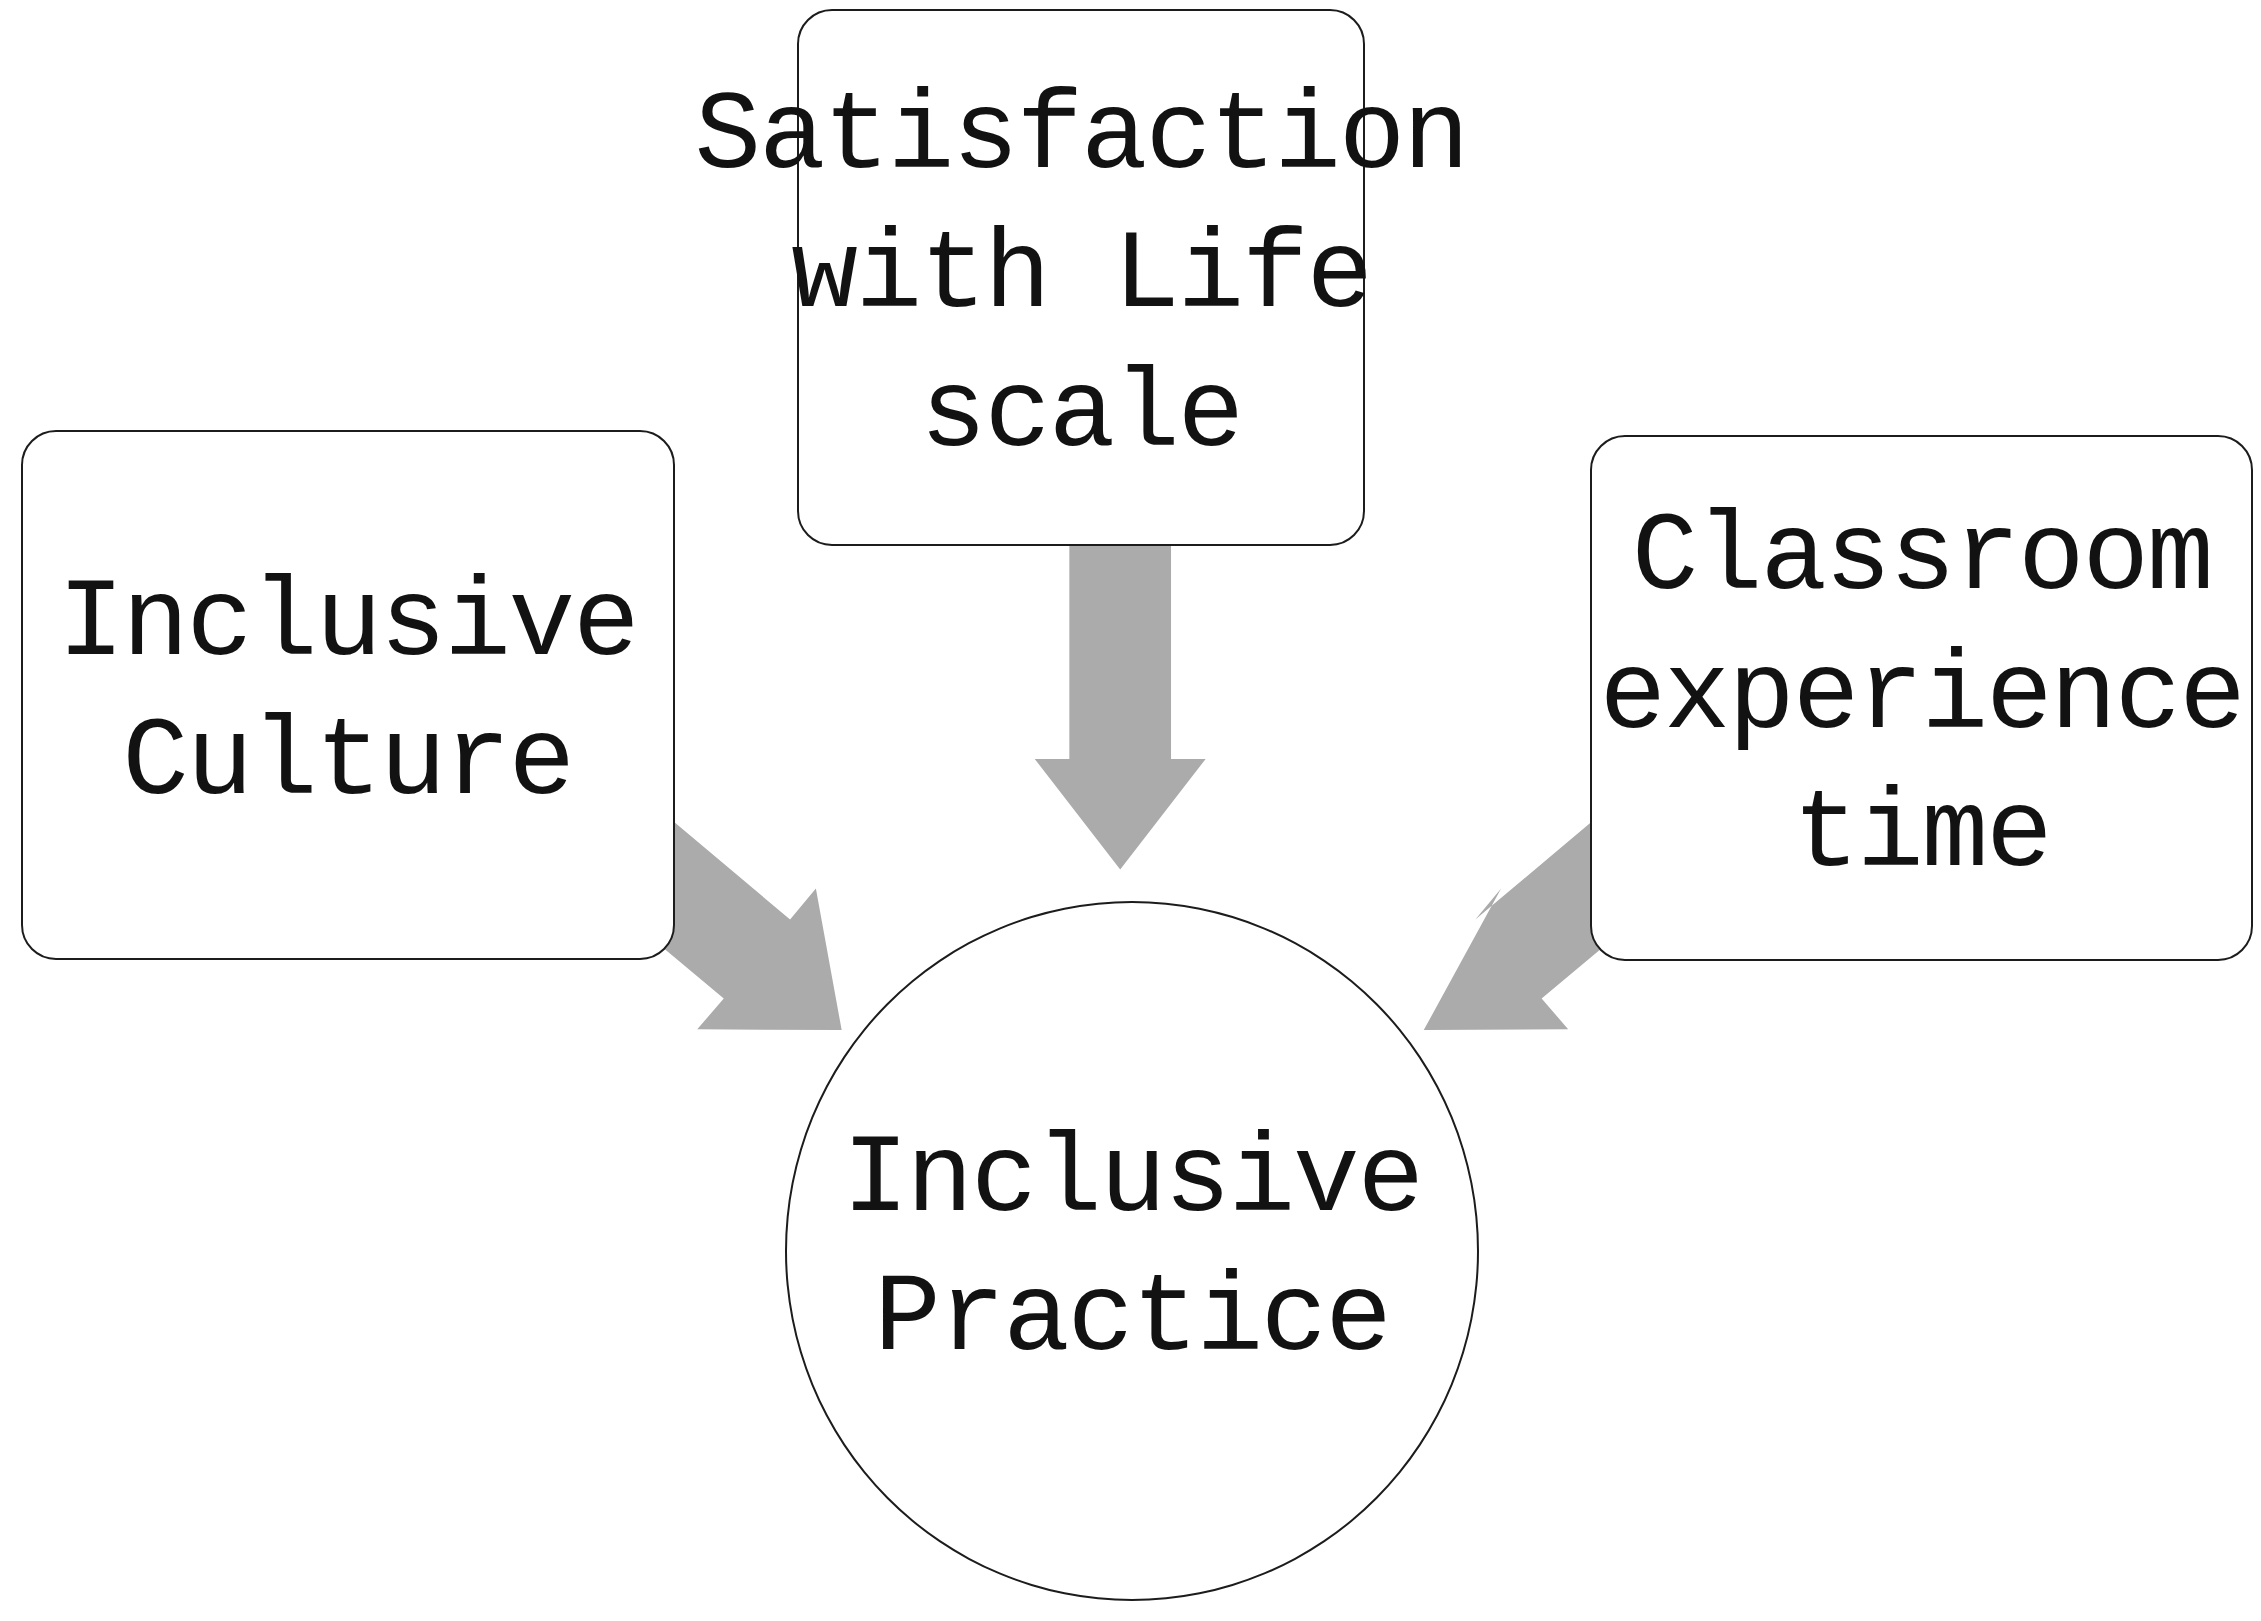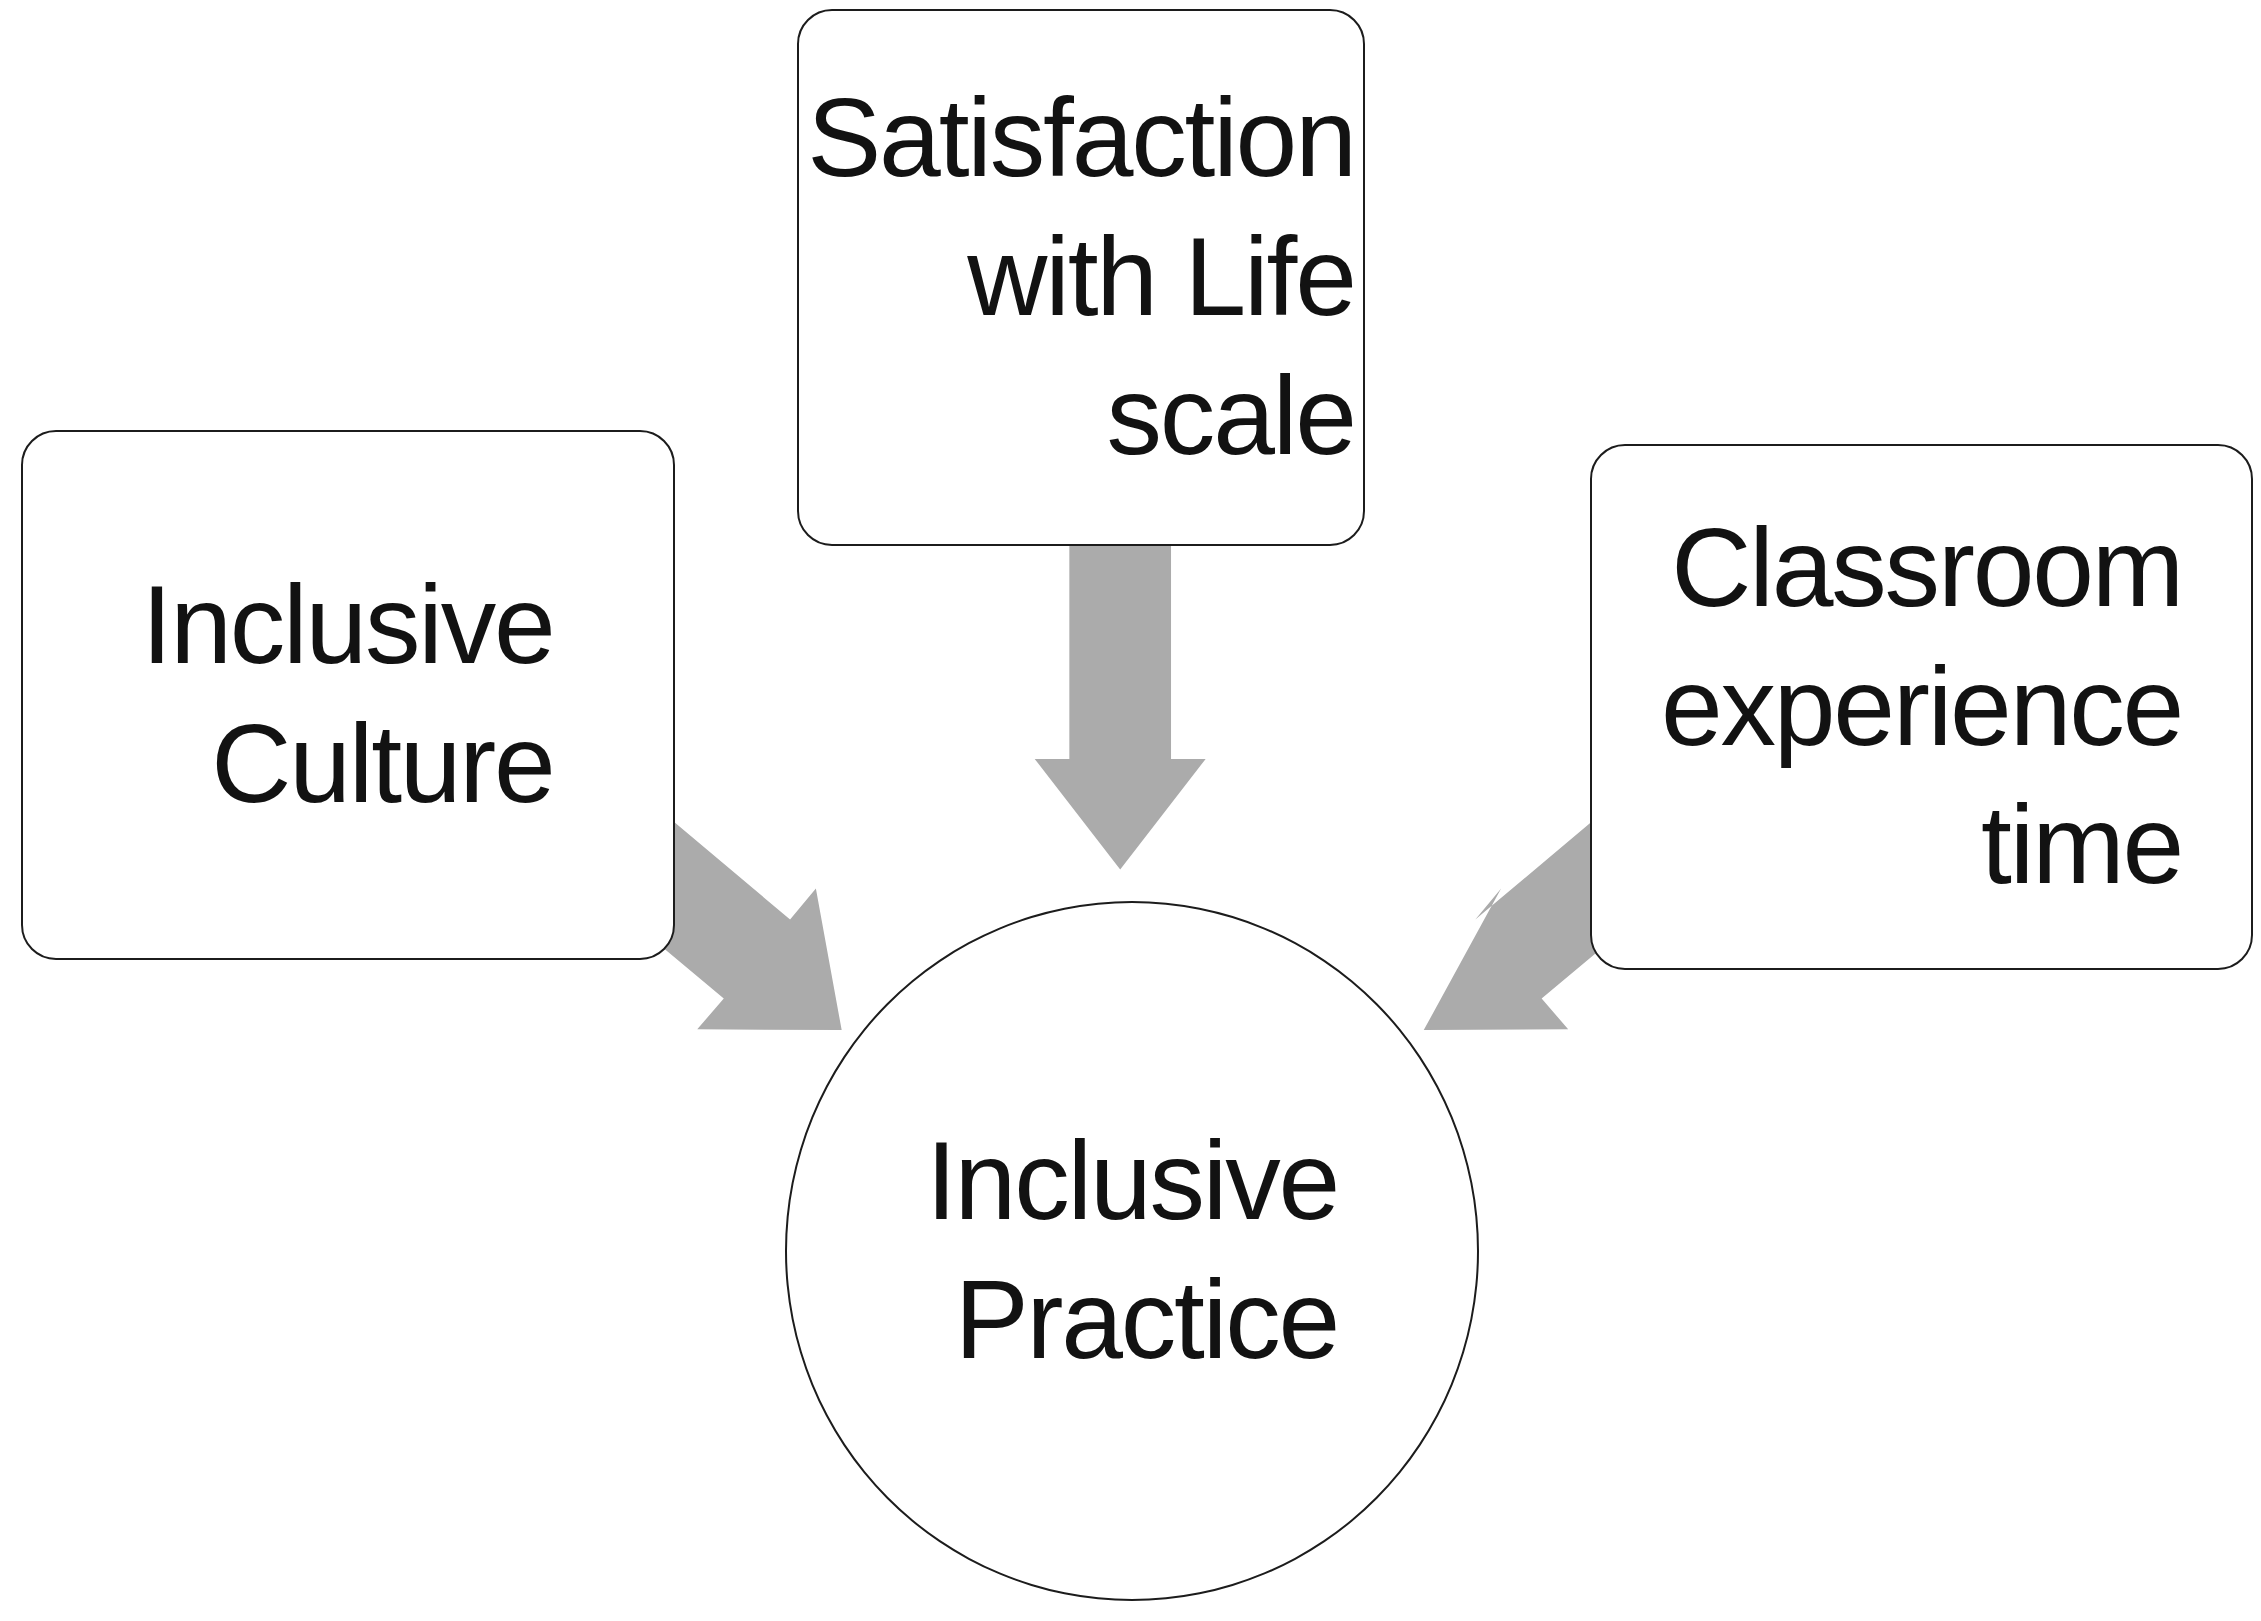--- a/index.html
+++ b/index.html
@@ -35,36 +35,37 @@
   }
   .node {
     position: absolute;
     z-index: 2;
     box-sizing: border-box;
     background: var(--background);
     border: 2.9px solid var(--line);
     display: flex;
     align-items: center;
     justify-content: center;
-    text-align: right;
+    text-align: center;
+    font-family: Liberation Mono, monospace;
   }
   .node .label {
     display: block;
     white-space: pre-line;
     font-size: 111px;
     line-height: 1.25;
     letter-spacing: -2.2px;
     color: var(--text);
   }
   .rounded {
     border-radius: 35px;
   }
   .node-left   { left: 20.6px;   top: 430px;  width: 654px; height: 530px; }
   .node-top    { left: 797px; top: 8.8px;   width: 568px; height: 537px; }
-  .node-right  { left: 1590px; top: 435px;  width: 663px; height: 526px; margin-top: 9px; }
+  .node-right  { left: 1590px; top: 435px;  width: 663px; height: 526px; }
   .node-center { left: 785px; top: 901px; width: 694px; height: 700px; border-radius: 50%; }
 </style>
 </head>
 <body>
 
 <div class="canvas">
 
   <svg class="arrows-layer" viewBox="0 0 3068 2200" xmlns="http://www.w3.org/2000/svg" aria-hidden="true">
 
     <polygon points="865,1074 1072,1248 1107,1206 1142,1398 946,1397 982,1355 775,1182"></polygon>

